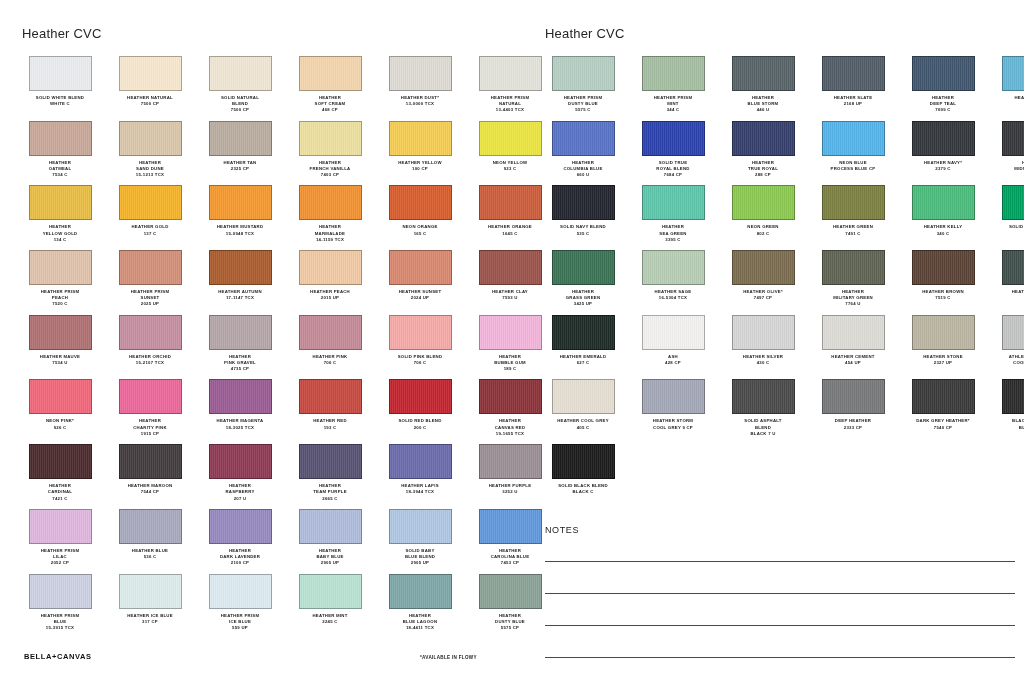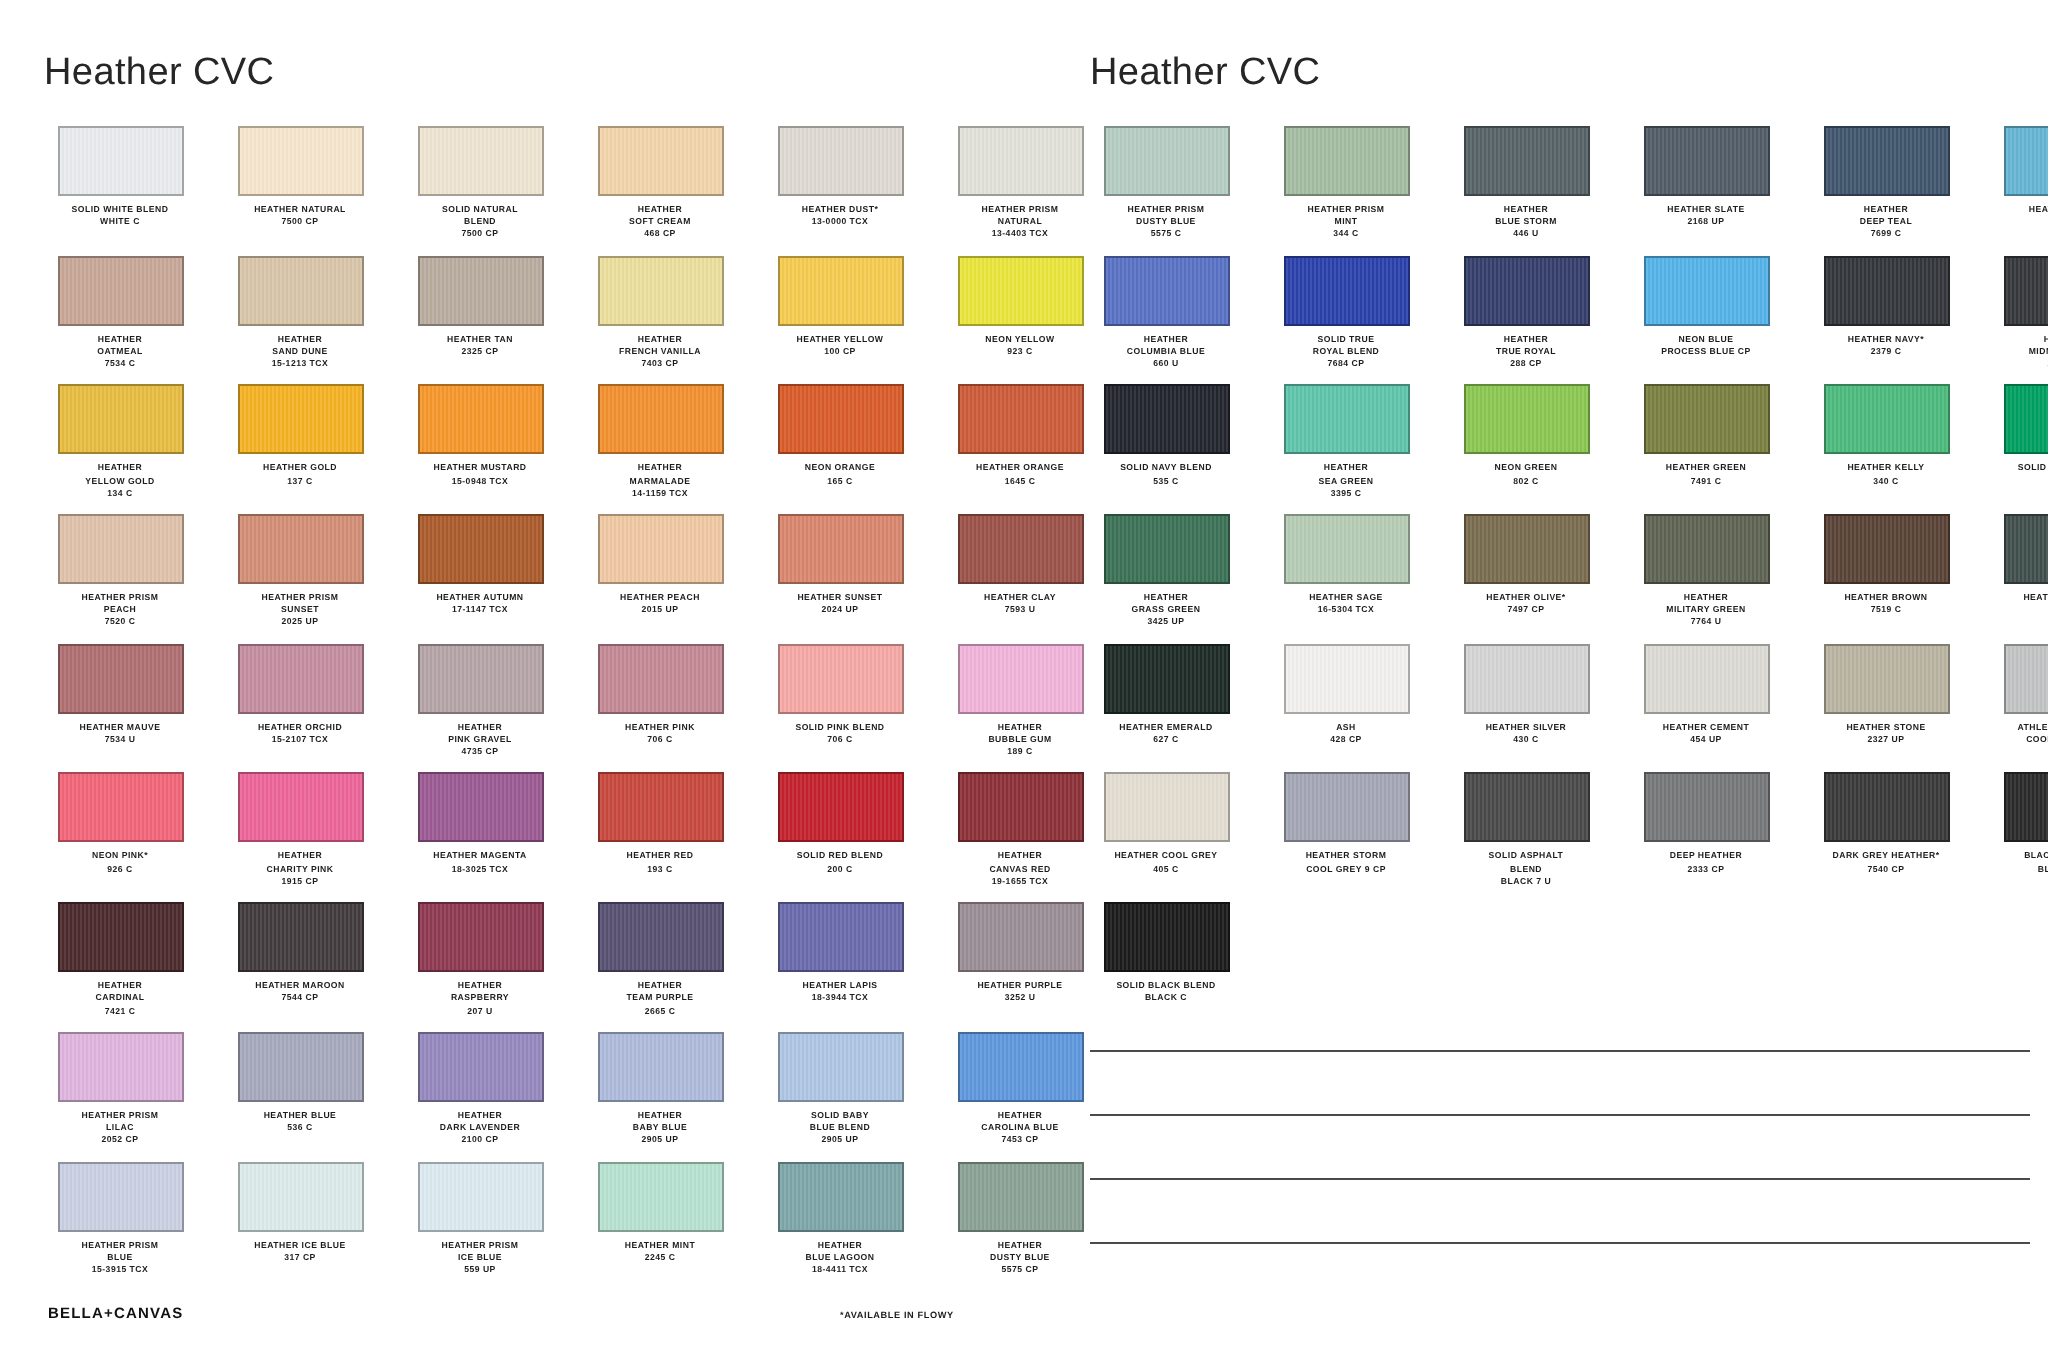--- a/index.html
+++ b/index.html
@@ -9,21 +9,21 @@
     font-family: "Liberation Sans", sans-serif;
     overflow: hidden;
   }
   .page { position: relative; width: 1024px; height: 683px; }
 
   .panel { position: absolute; top: 0; }
   .panel-left  { left: 22px;  width: 470px; }
   .panel-right { left: 545px; width: 470px; }
 
   .panel-title {
-    font-size: 19px; font-weight: 400; color: #262626;
+    font-size: 13px; font-weight: 400; color: #262626;
     letter-spacing: .2px; padding-top: 26px; padding-bottom: 15px;
   }
 
   .swatch-grid {
     display: grid;
     grid-template-columns: repeat(6, 1fr);
     column-gap: 14px;
     row-gap: 0px;
   }
   .swatch-cell {
@@ -591,20 +591,21 @@
         </div>
         <div class="swatch-cell">
           <div class="swatch-chip" style="background: rgb(28, 28, 28);"></div>
           <div class="swatch-label">SOLID BLACK BLEND</div>
           <div class="swatch-code">BLACK C</div>
         </div>
       </div>
   </div>
 
   <div class="notes">
+    <div class="notes-title">NOTES</div>
     <div id="notes-lines">
         <div class="notes-line"></div>
         <div class="notes-line"></div>
         <div class="notes-line"></div>
         <div class="notes-line"></div>
       </div>
   </div>
 
   <div class="brand">BELLA+CANVAS</div>
   <div class="footnote">*AVAILABLE IN FLOWY</div>

